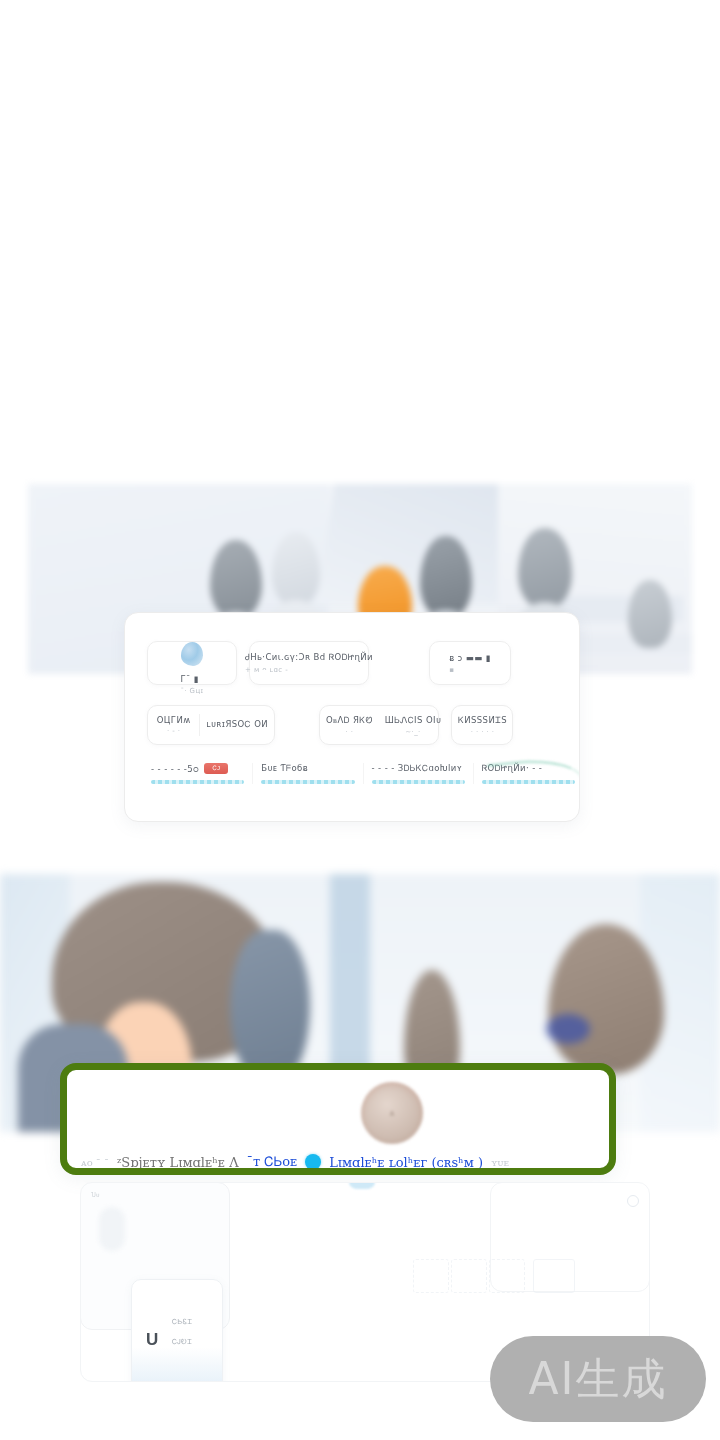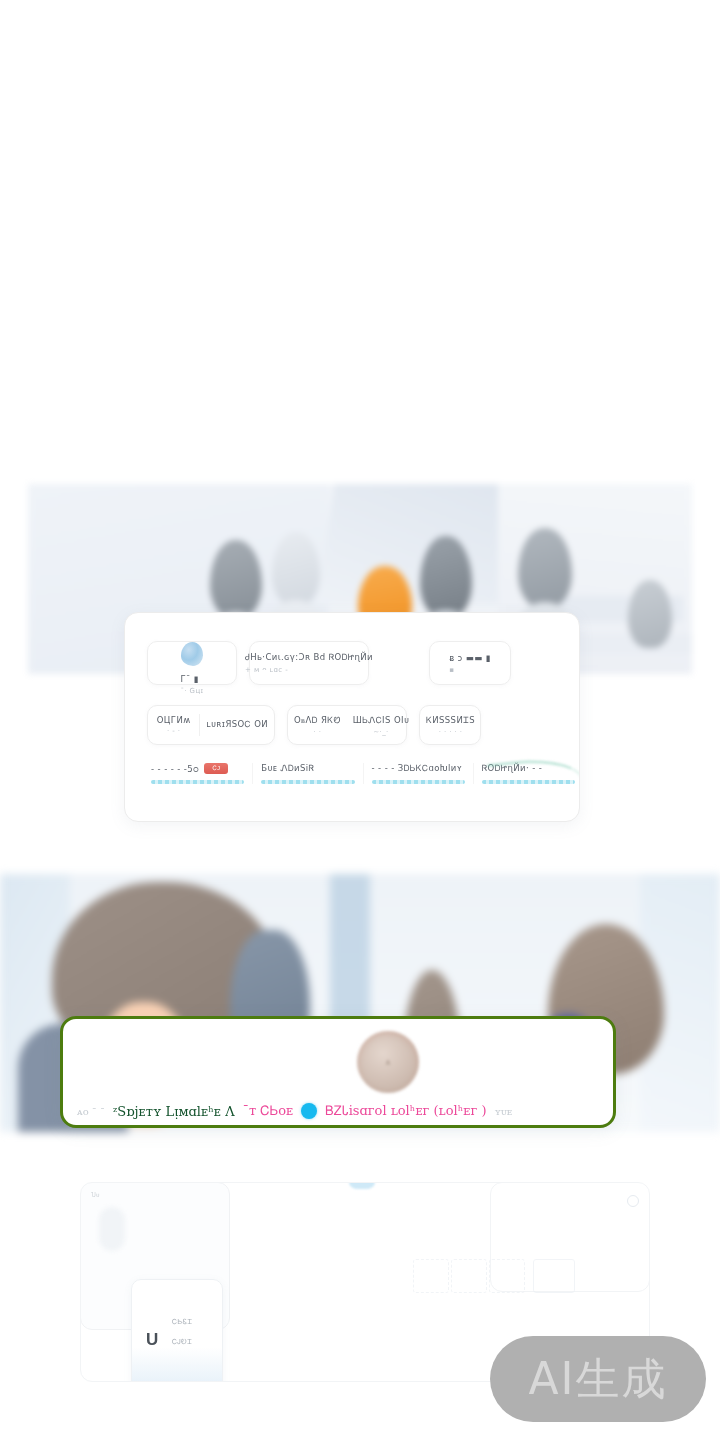--- a/index.html
+++ b/index.html
@@ -122,21 +122,21 @@
     height:40px; display:flex; align-items:center;
     box-shadow:0 1px 4px rgba(130,140,155,.06);
     filter:blur(0.5px);
   }
   .tagbox .cellv {
     flex:1; display:flex; flex-direction:column; align-items:center; justify-content:center;
     gap:2px; padding:0 6px;
   }
   .tagbox .divider { width:1px; height:22px; background:#f0f0f0; }
   .tagbox.t1 { width:128px; }
-  .tagbox.t2 { width:120px; }
+  .tagbox.t2 { width:120px;margin-left:32px; }
   .tagbox.t3 { width:62px; }
 
   .list-row {
     position:absolute; left:18px; top:150px; width:440px;
     display:flex; gap:0;
   }
   .lcol {
     flex:1; padding:0 8px;
     display:flex; flex-direction:column; gap:6px;
     border-right:1px solid #f4f4f4;
@@ -182,23 +182,23 @@
   .band2 .winR {
     position:absolute; right:0; top:0; width:80px; height:258px;
     background:linear-gradient(200deg,#e3edf5,#f3f7fb);
   }
   .b2head {
     position:absolute; border-radius:50% 50% 44% 44% / 60% 60% 40% 40%;
   }
 
   
   .card-mid {
-    position:absolute; left:60px; top:1016px; width:556px; height:112px;
+    position:absolute; left:60px; top:1063px; width:556px; height:112px;
     background:#ffffff;
-    border:3px solid #4d7c0f;
+    border:7px solid #4d7c0f;
     border-radius:16px;
     box-shadow:0 4px 18px rgba(120,135,150,.10);
     overflow:hidden;
     text-decoration:underline;
   }
   .avatar {
     position:absolute; left:294px; top:12px; width:62px; height:62px;
     border-radius:50%;
     background:radial-gradient(circle at 42% 36%, #e4d6cd 0%, #cfbdb2 58%, #bda99c 100%);
     box-shadow:inset 0 2px 6px rgba(190,120,100,.25);
@@ -211,23 +211,23 @@
     display:flex; align-items:center; gap:8px;
     filter:blur(0.6px);
   }
   .cyan-dot {
     width:16px; height:16px; border-radius:50%;
     background:#17b9ef; flex:none;
     box-shadow:0 0 3px rgba(23,185,239,.5);
   }
   .mid-textrow .t {
     font-family:"DejaVu Serif", serif;
-    font-size:13px; color:#14532d; white-space:nowrap;
-  }
-  .mid-textrow .t.dark { color:#ec4899; }
+    font-size:13px; color:#737373; white-space:nowrap;
+  }
+  .mid-textrow .t.dark { color:#1d4ed8; }
   .mid-textrow .t.pale { color:#c6ccd2; font-size:10px; }
 
   
   .card-bottom {
     position:absolute; left:80px; top:1182px; width:570px; height:200px;
     background:#ffffff;
     border:1px solid #f2f4f6;
     border-radius:12px;
     overflow:hidden;
   }
@@ -438,21 +438,21 @@
         <div class="lhead">
           <span class="ptext sm">- - - - - -5ᴑ</span>
           <span class="red-badge">
             <span>ᏟЈ</span>
           </span>
         </div>
         <div class="underbar"></div>
       </div>
       <div class="lcol">
         <div class="lhead">
-          <span class="ptext sm">Бᴜᴇ ᏁᎠиЅіᏒ</span>
+          <span class="ptext sm">Бᴜᴇ Ƭᖴᴏбᴃ</span>
         </div>
         <div class="underbar"></div>
       </div>
       <div class="lcol">
         <div class="lhead">
           <span class="ptext sm">- - - - ЗᎠᏏᏦᏟɑoԽlᴎʏ</span>
         </div>
         <div class="underbar"></div>
       </div>
       <div class="lcol">
@@ -485,21 +485,21 @@
 
   <div class="card-mid">
     <div class="avatar">
       <span class="ava-glyph">ᴀ</span>
     </div>
     <div class="mid-textrow">
       <span class="t pale">ᴀᴏ ˉ  ˉ</span>
       <span class="t">ᶻSɒjᴇᴛʏ  Lᴉᴍɑlᴇʰᴇ Λ</span>
       <span class="t dark">ˉᴛ ᏟᏏᴏᴇ</span>
       <span class="cyan-dot"></span>
-      <span class="t dark">ᏴᏃᏓіѕɑᴦᴏl ʟᴏlʰᴇᴦ (ʟᴏlʰᴇᴦ )</span>
+      <span class="t dark">Lᴉᴍɑlᴇʰᴇ ʟᴏlʰᴇᴦ (ᴄʀѕʰᴍ )</span>
       <span class="t pale">ʏᴜᴇ</span>
     </div>
   </div>
 
   <div class="card-bottom">
     <div class="cb-inner-left"></div>
     <div class="cb-inner-right"></div>
     <div class="cb-tiny-label ptext">Ⴎᴜ</div>
     <div class="cb-ghost"></div>
     <div class="tiny-wing"></div>

